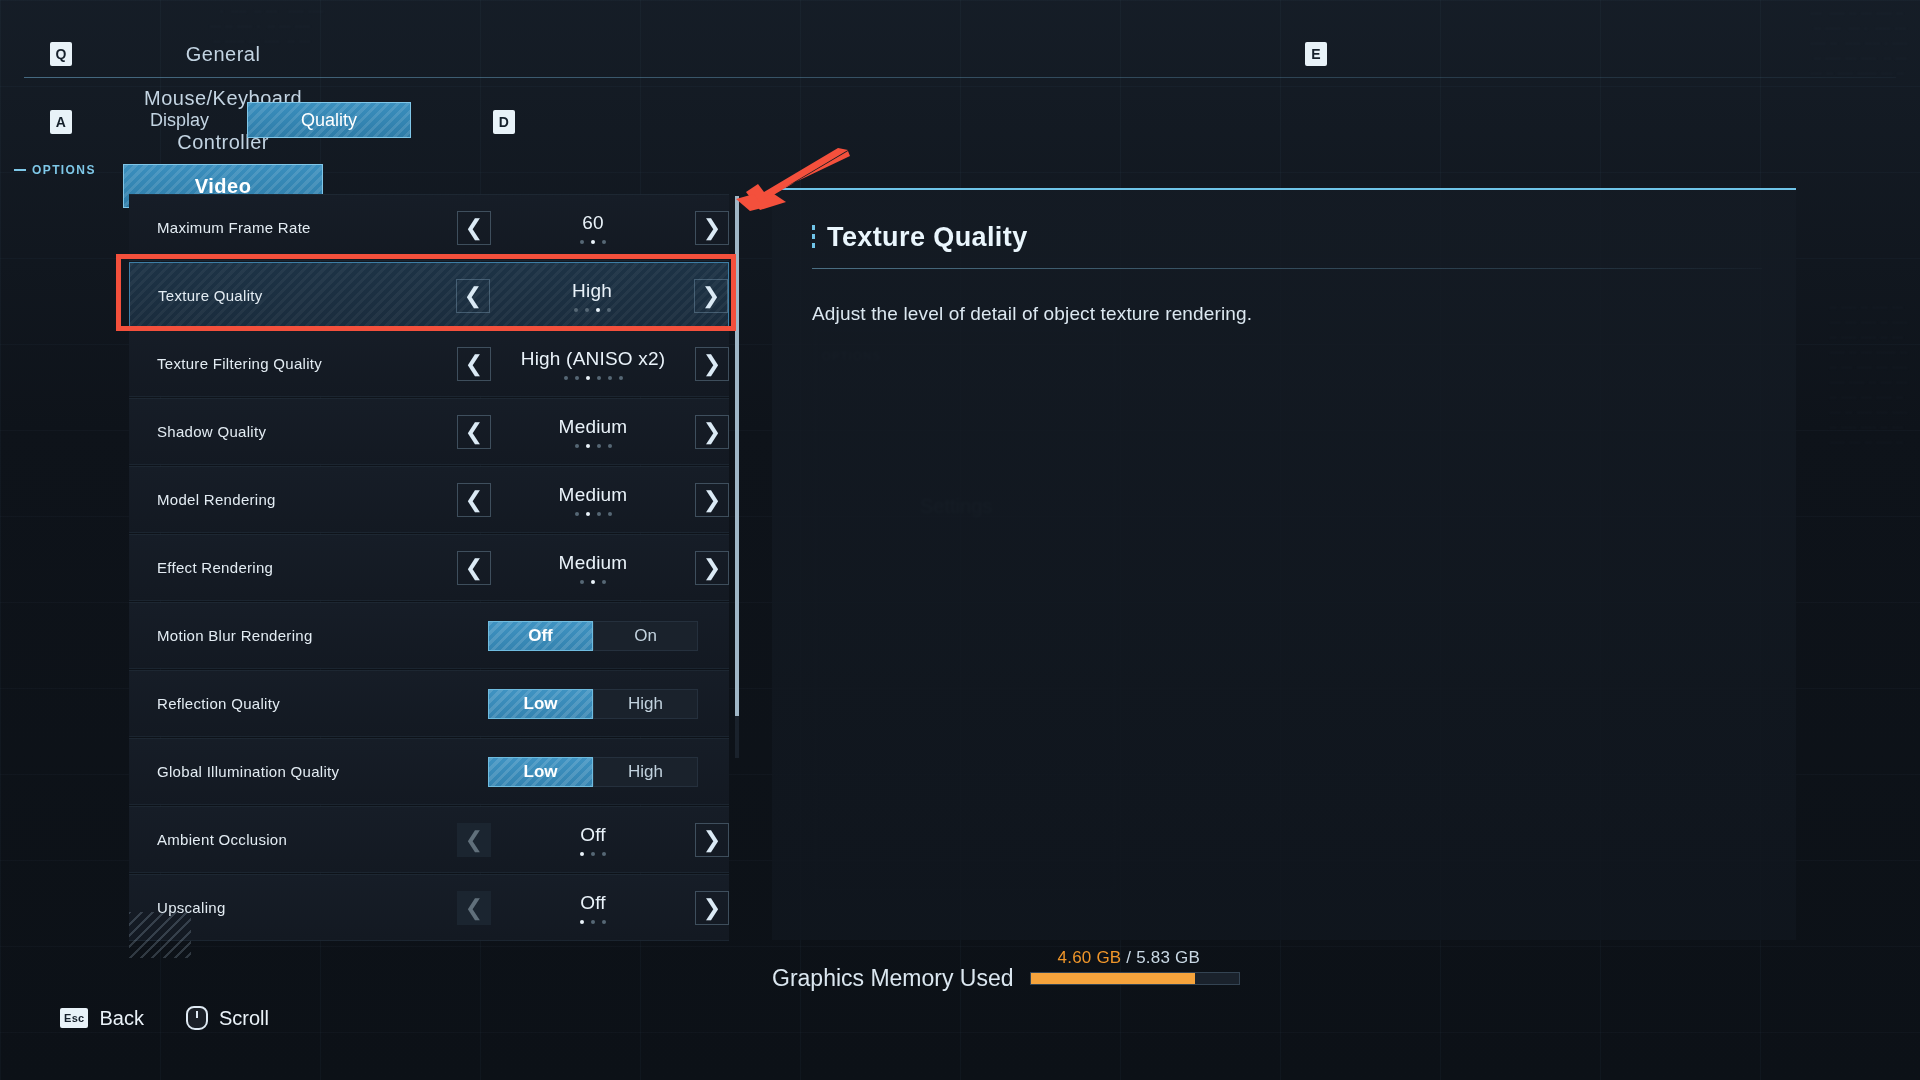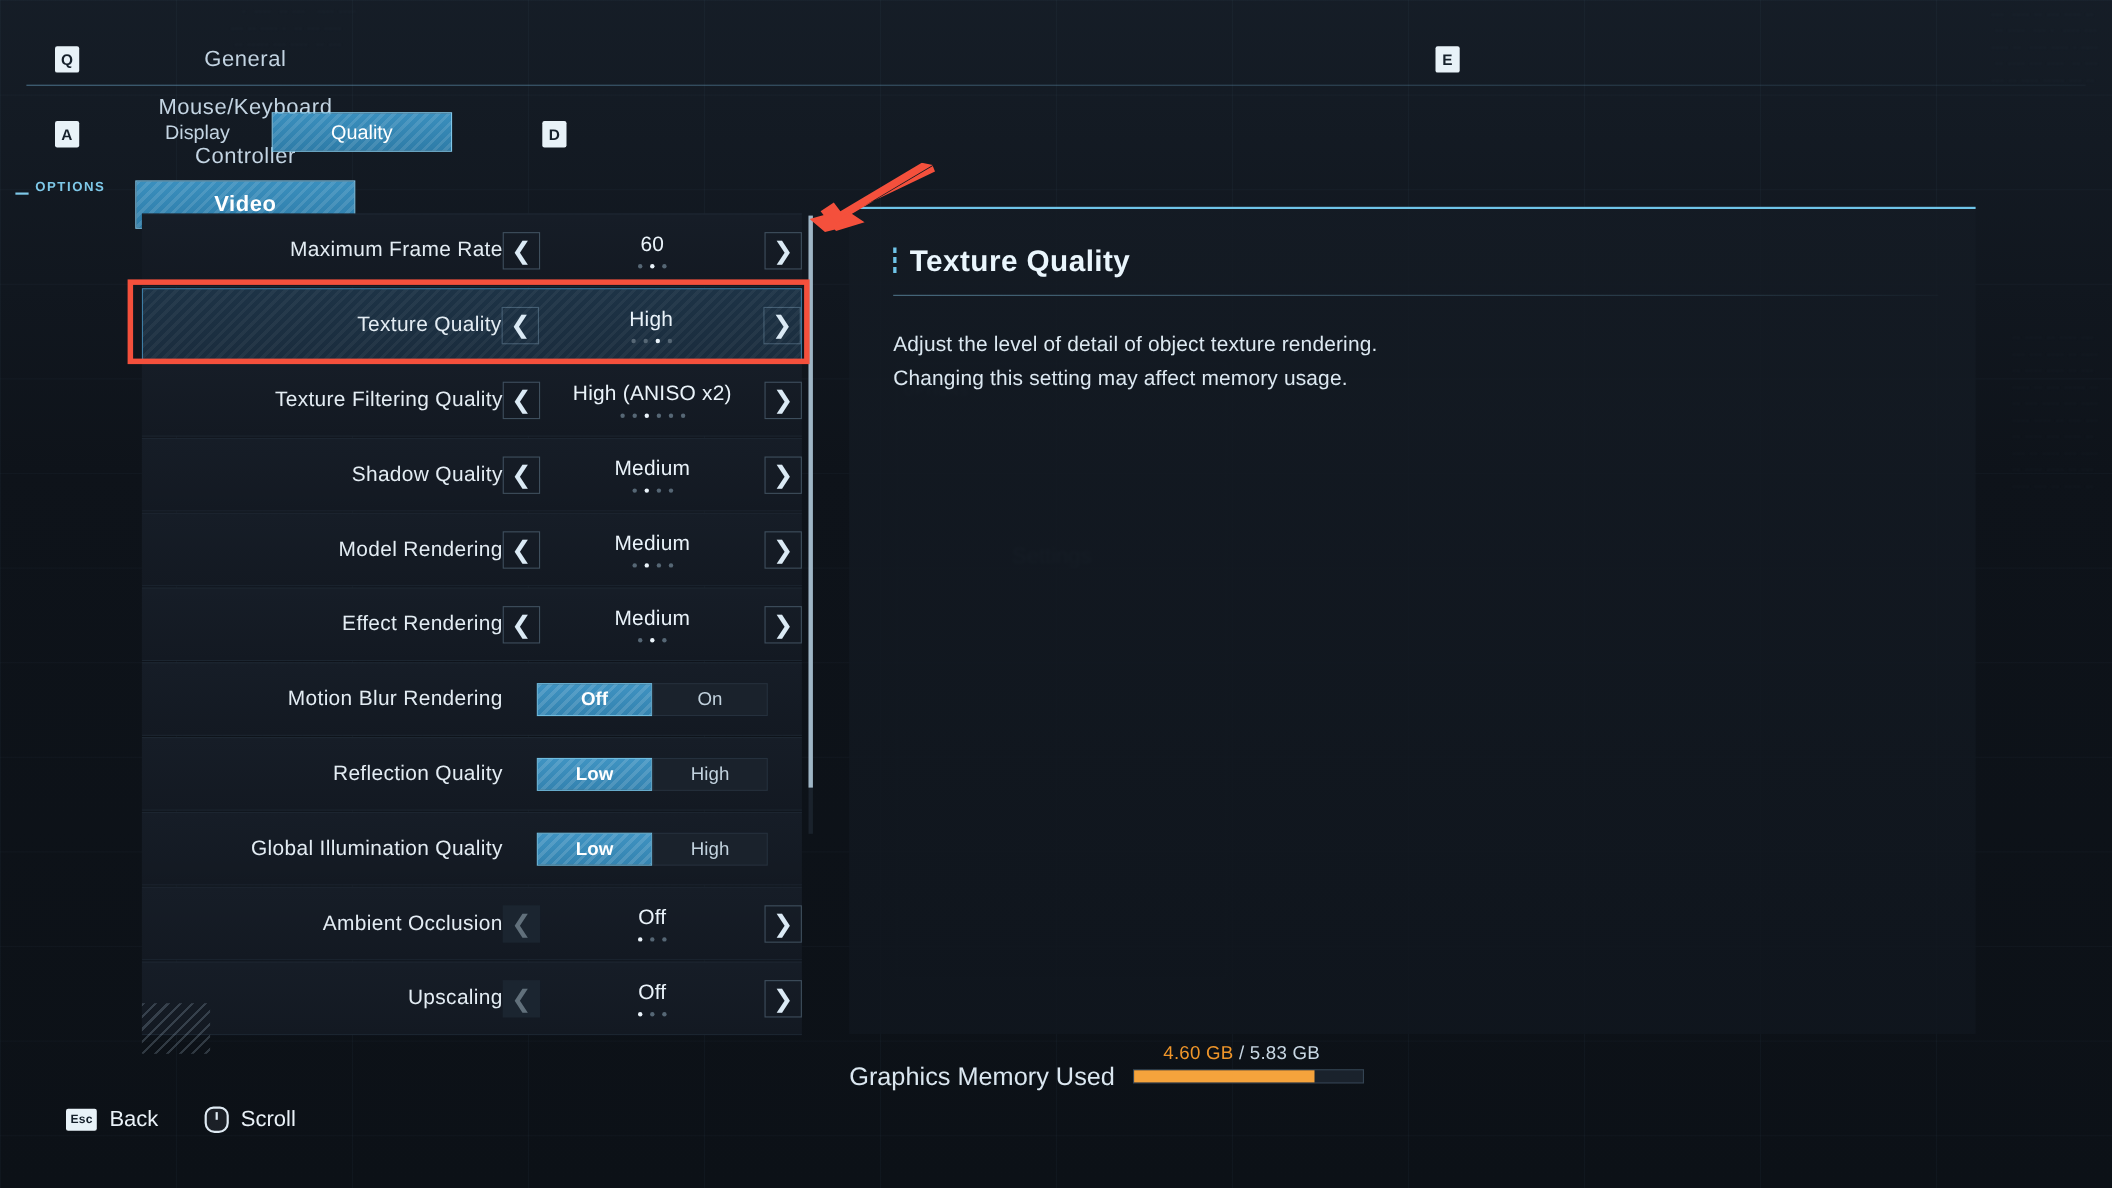--- a/index.html
+++ b/index.html
@@ -102,21 +102,21 @@
     color: #fff; font-weight: normal; width: 164px; padding: 0;
     background:
       repeating-linear-gradient(135deg, rgba(255,255,255,0.11) 0 3px, rgba(255,255,255,0) 3px 7px),
       linear-gradient(180deg, #3a8fbe 0%, #2e7ca8 100%);
     border: 1px solid #7fc6e8;
   }
 
   
   .options-marker {
     position: absolute; left: 14px; top: 163px;
-    display: flex; align-items: flex-end; gap: 6px;
+    display: flex; align-items: center; gap: 6px;
     color: #7ec8e8; font-size: 12px; letter-spacing: 1.4px; font-weight: bold;
   }
   .options-dash { width: 12px; height: 2px; background: #7ec8e8; }
 
   
   .list {
     position: absolute; left: 129px; top: 194px; width: 600px; height: 740px;
   }
   .row {
     position: relative;
@@ -126,22 +126,22 @@
     border-top: 1px solid rgba(120,160,190,0.10);
     border-bottom: 1px solid rgba(120,160,190,0.06);
   }
   .row.selected {
     background:
       repeating-linear-gradient(135deg, rgba(255,255,255,0.045) 0 3px, rgba(255,255,255,0) 3px 7px),
       linear-gradient(180deg, #1d3346 0%, #1a2c3d 100%);
     border: 1px solid #3d7ea6;
   }
   .row-label {
-    color: #e3ecf3; font-size: 19px; letter-spacing: .3px;
-    padding-left: 28px; flex: 1; white-space: nowrap; text-align: right;
+    color: #e3ecf3; font-size: 15px; letter-spacing: .3px;
+    padding-left: 28px; flex: 1; white-space: nowrap;
   }
   .ctl { position: relative; display: flex; align-items: center; width: 272px; }
 
   .arrow {
     width: 34px; height: 34px;
     display: flex; align-items: center; justify-content: center;
     color: #dbeaf5; font-size: 22px; line-height: 1;
     border: 1px solid rgba(150,185,210,0.33);
     cursor: pointer; user-select: none;
     background: transparent;
@@ -487,21 +487,20 @@
   <div class="scrollthumb"></div>
 
   <div class="detail">
     <div class="detail-title-row">
       <span class="title-tick"></span>
       <span class="detail-title">Texture Quality</span>
     </div>
     <div class="detail-underline"></div>
     <div class="detail-desc">
       <div>Adjust the level of detail of object texture rendering.</div>
-      <div>Changing this setting may affect memory usage.</div>
     </div>
   </div>
 
   <div class="memrow">
     <span class="mem-label">Graphics Memory Used</span>
     <div class="mem-gauge">
       <div class="mem-text">
         <span class="mem-used">4.60 GB</span>
         <span class="mem-sep">/</span>
         <span class="mem-total">5.83 GB</span>

